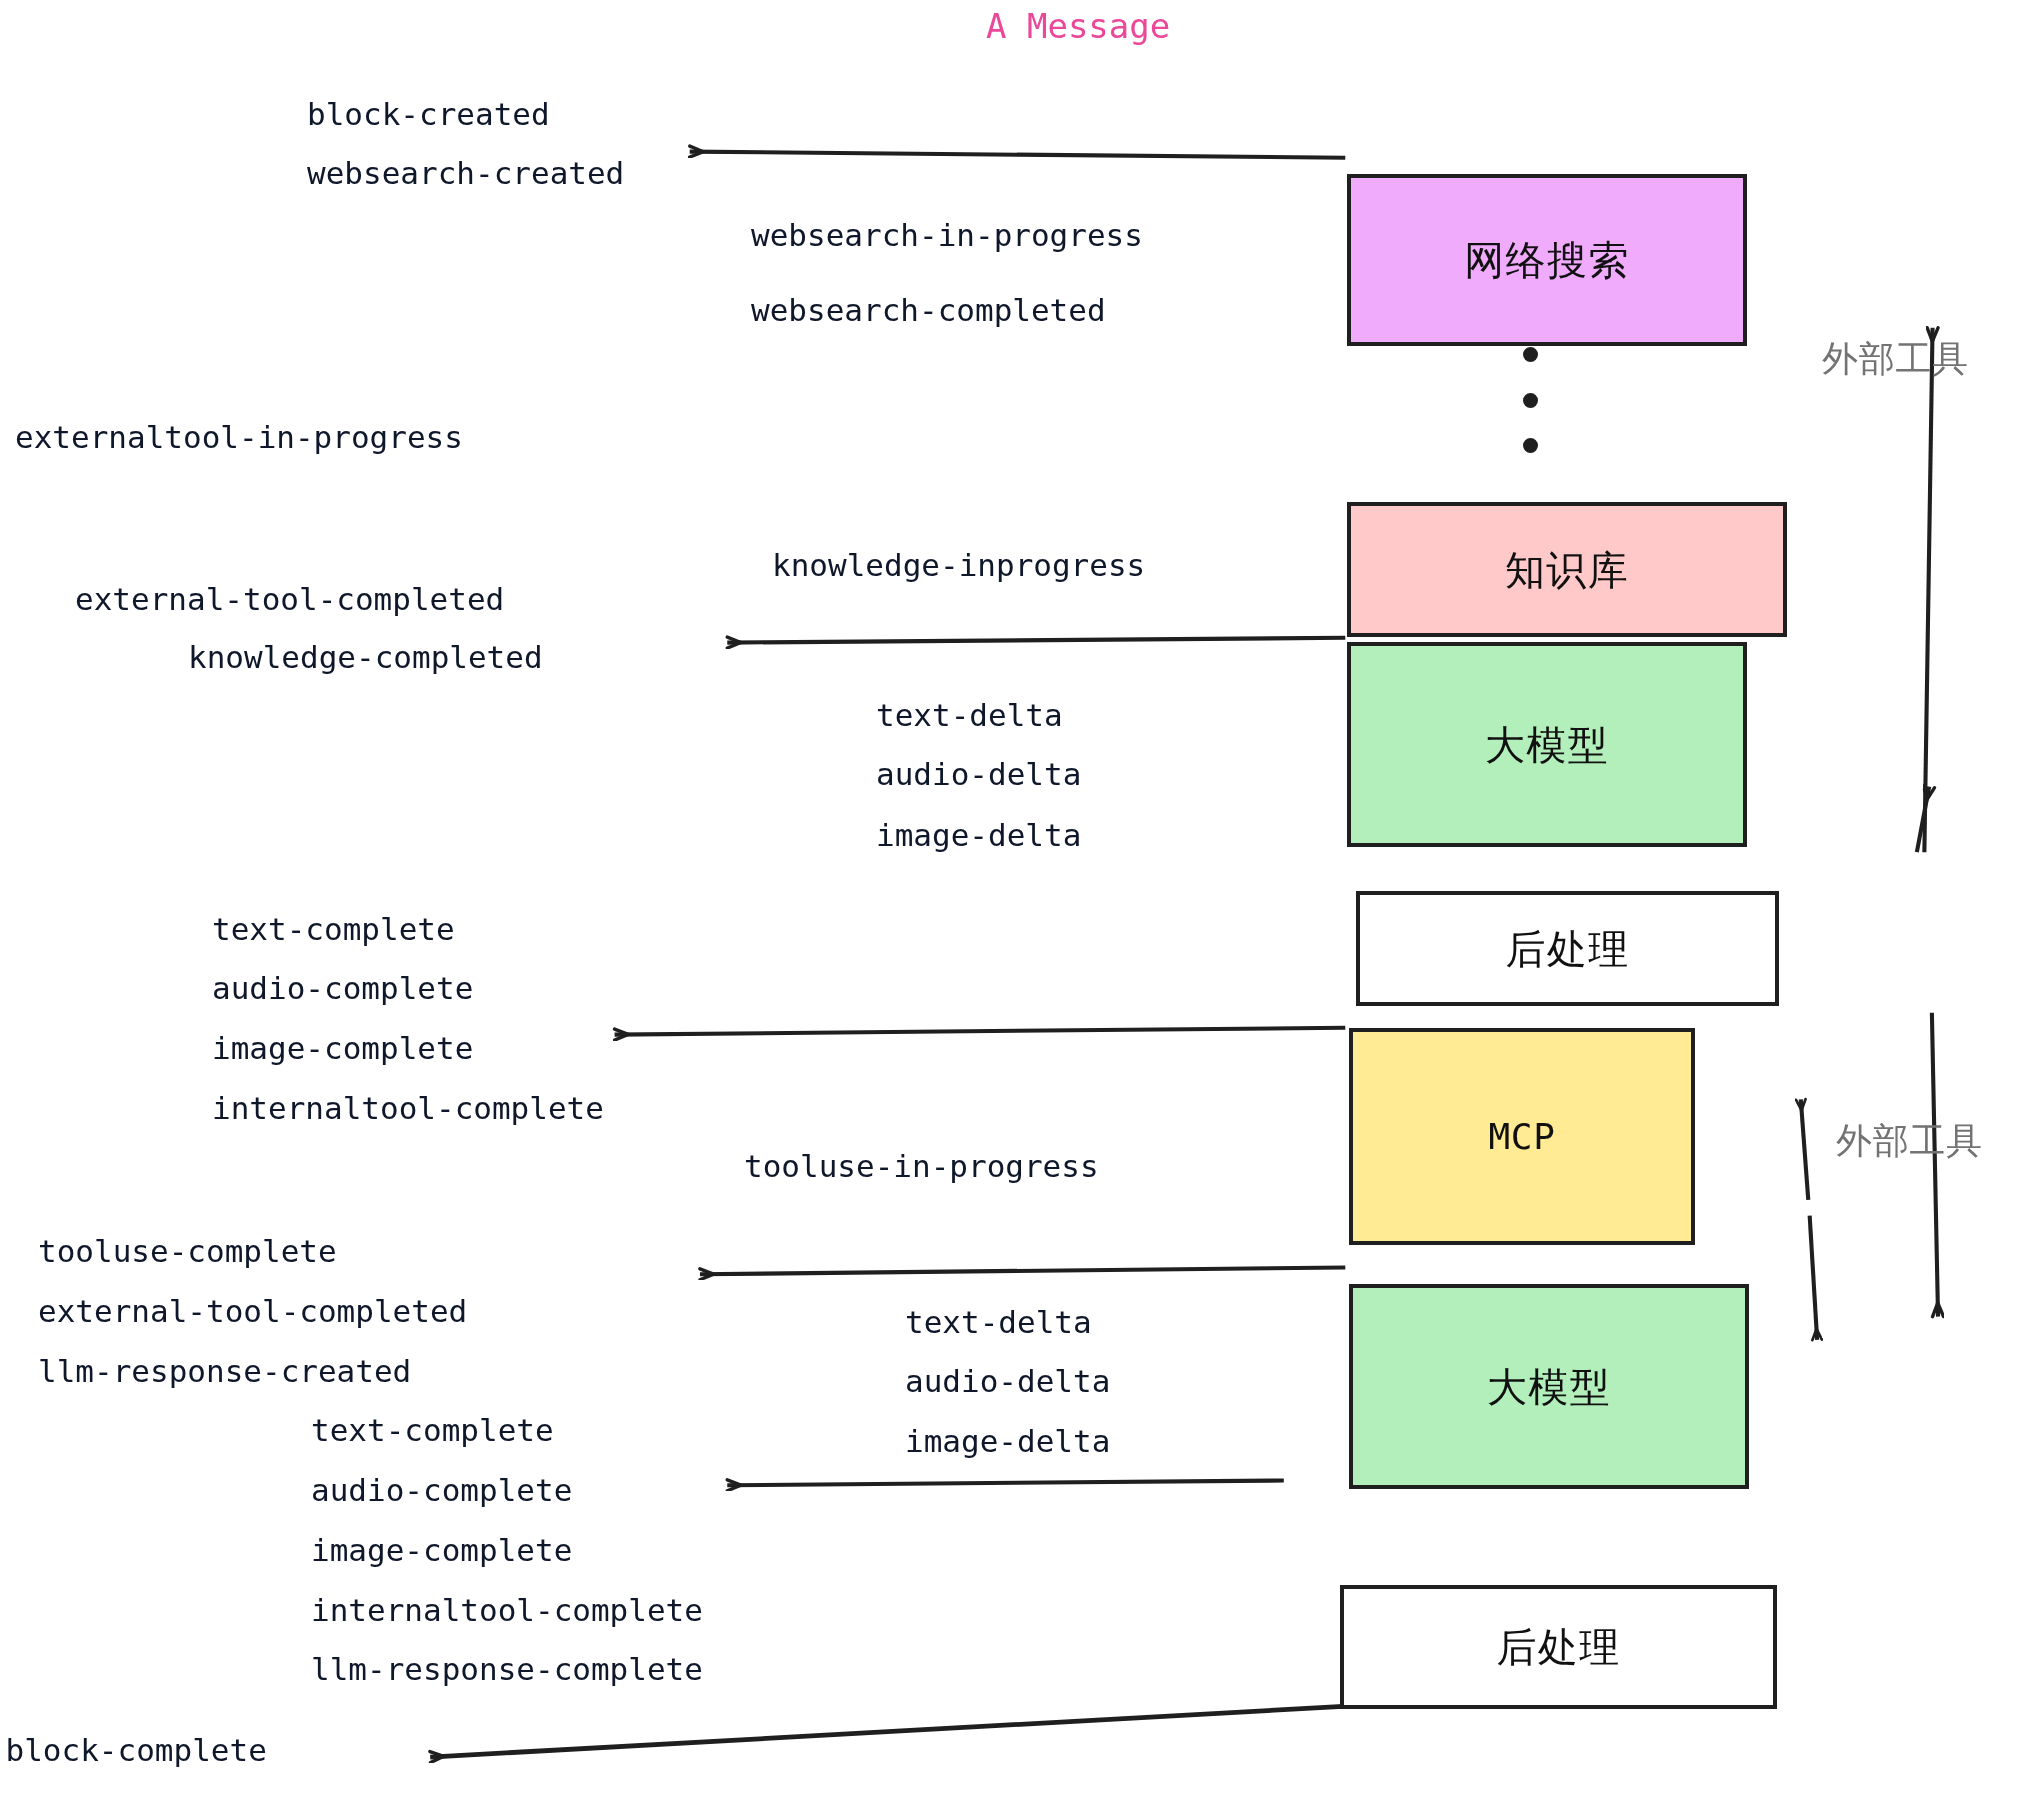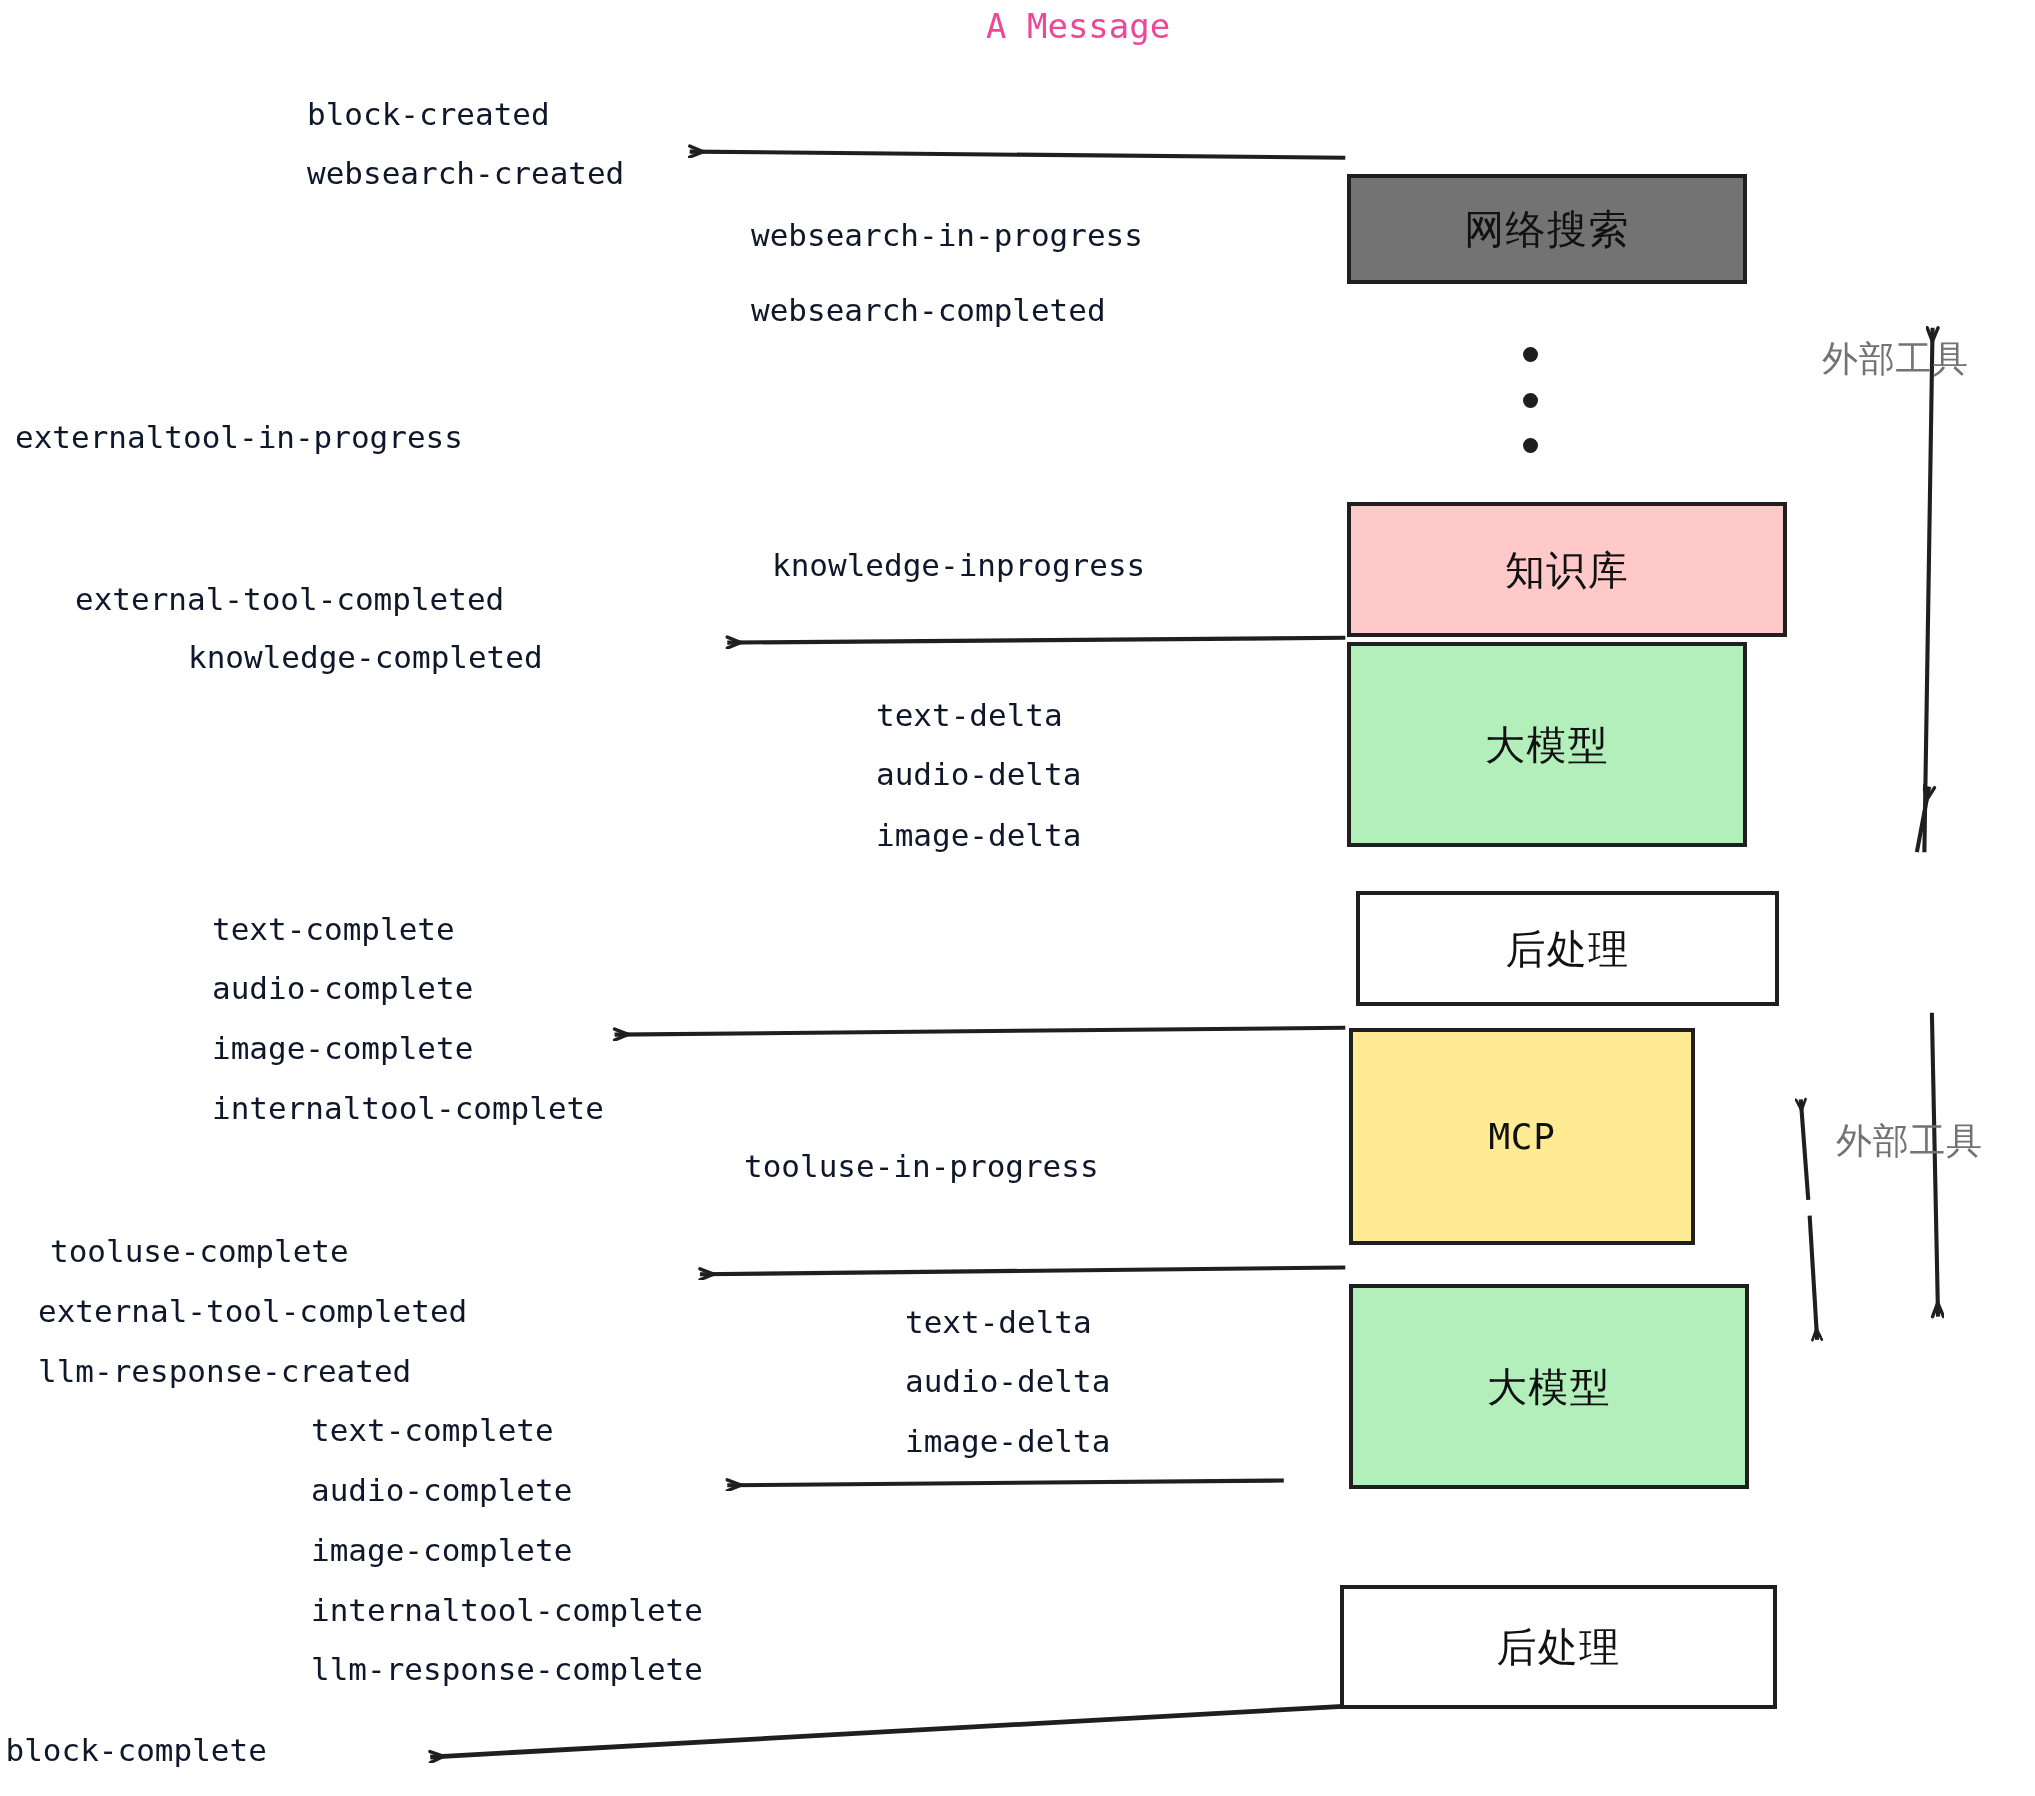--- a/index.html
+++ b/index.html
@@ -133,21 +133,21 @@
     </g>
     <g>
       <path d="M2650,1780 L2661,1962" fill="none" stroke="#1f1f1f" stroke-width="6" marker-end="url(#ahs)"></path>
     </g>
 
     <g>
       <path d="M2818,1248 L2830,480" fill="none" stroke="#1f1f1f" stroke-width="6" marker-end="url(#ah)"></path>
     </g>
   </svg>
 
-  <div class="node" style="left:1347px; top:174px; width:400px; height:110px; background:#737373;">
+  <div class="node" style="left:1347px; top:174px; width:400px; height:172px; background:#f0abfc;">
     <span class="nlabel">网络搜索</span>
   </div>
 
   <div class="node" style="left:1347px; top:502px; width:440px; height:135px; background:#ffc9c9;">
     <span class="nlabel">知识库</span>
   </div>
 
   <div class="node" style="left:1347px; top:642px; width:400px; height:205px; background:#b2efbb;">
     <span class="nlabel">大模型</span>
   </div>
@@ -192,21 +192,21 @@
   <div class="evt" style="left:876px; top:759px;">audio-delta</div>
   <div class="evt" style="left:876px; top:820px;">image-delta</div>
 
   <div class="evt" style="left:212px; top:914px;">text-complete</div>
   <div class="evt" style="left:212px; top:973px;">audio-complete</div>
   <div class="evt" style="left:212px; top:1033px;">image-complete</div>
   <div class="evt" style="left:212px; top:1093px;">internaltool-complete</div>
 
   <div class="evt" style="left:744px; top:1151px;">tooluse-in-progress</div>
 
-  <div class="evt" style="left:50px; top:1236px;">tooluse-complete</div>
+  <div class="evt" style="left:38px; top:1236px;">tooluse-complete</div>
   <div class="evt" style="left:38px; top:1296px;">external-tool-completed</div>
   <div class="evt" style="left:38px; top:1356px;">llm-response-created</div>
 
   <div class="evt" style="left:905px; top:1307px;">text-delta</div>
   <div class="evt" style="left:905px; top:1366px;">audio-delta</div>
   <div class="evt" style="left:905px; top:1426px;">image-delta</div>
 
   <div class="evt" style="left:311px; top:1415px;">text-complete</div>
   <div class="evt" style="left:311px; top:1475px;">audio-complete</div>
   <div class="evt" style="left:311px; top:1535px;">image-complete</div>

